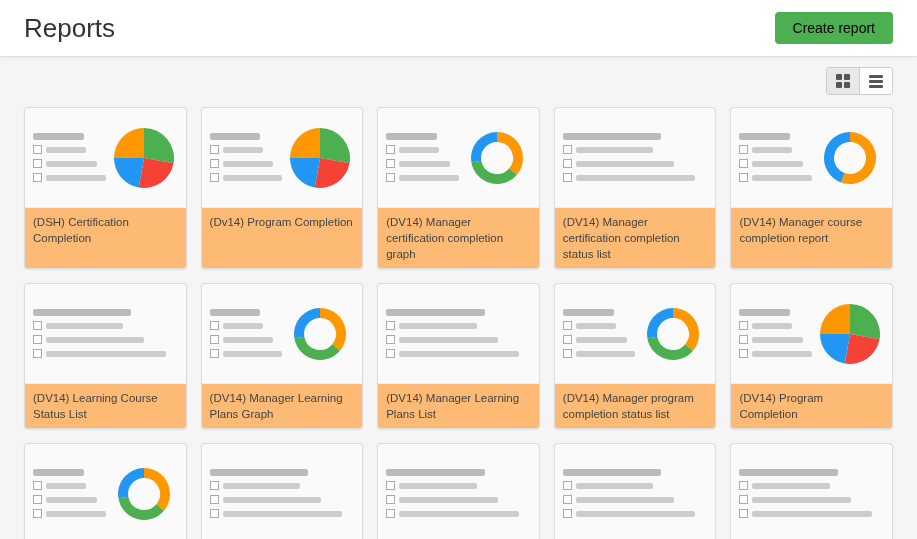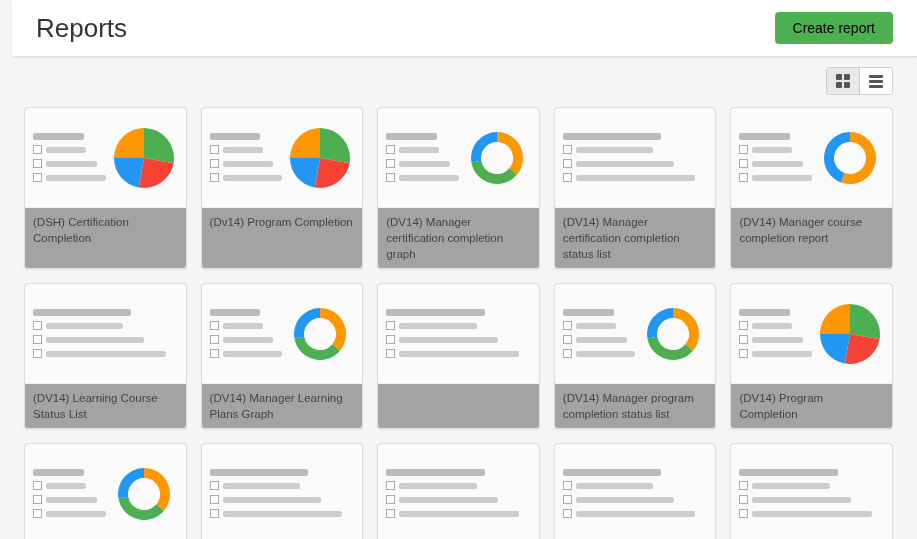--- a/index.html
+++ b/index.html
@@ -10,21 +10,20 @@
       font-size: 13px;
     }
     .header {
       background: #fff;
       padding: 12px 24px;
       display: flex;
       align-items: center;
       justify-content: space-between;
       border-bottom: 1px solid #e0e0e0;
       box-shadow: 0 1px 3px rgba(0,0,0,0.05);
-      margin-left: 12px;
     }
     .header-title {
       font-size: 26px;
       font-weight: 400;
       color: #333;
     }
     .create-report-btn {
       background: #4caf50;
       color: #000000;
       border: none;
@@ -61,21 +60,21 @@
       width: 16px;
       height: 16px;
     }
     .cards-grid {
       display: grid;
       grid-template-columns: repeat(5, 1fr);
       gap: 14px;
       padding: 8px 24px 24px;
     }
     .card {
-      background: #a3a3a3;
+      background: #fdba74;
       border: 1px solid #ddd;
       border-radius: 4px;
       overflow: hidden;
       cursor: pointer;
       box-shadow: 0 1px 2px rgba(0,0,0,0.07);
     }
     .card-preview {
       background: #fafafa;
       height: 100px;
       position: relative;
@@ -358,20 +357,21 @@
       <div class="row-checkbox"></div>
       <div class="row-line medium"></div>
     </div>
           <div class="card-row">
       <div class="row-checkbox"></div>
       <div class="row-line long"></div>
     </div>
       </div>
 
     </div>
+    <div class="card-label">(DV14) Manager Learning Plans List</div>
   </div>
     <div class="card">
     <div class="card-preview">
       <div class="card-lines">
         <div class="card-row">
     <div class="row-line header-line"></div>
   </div>
           <div class="card-row">
       <div class="row-checkbox"></div>
       <div class="row-line short"></div>

